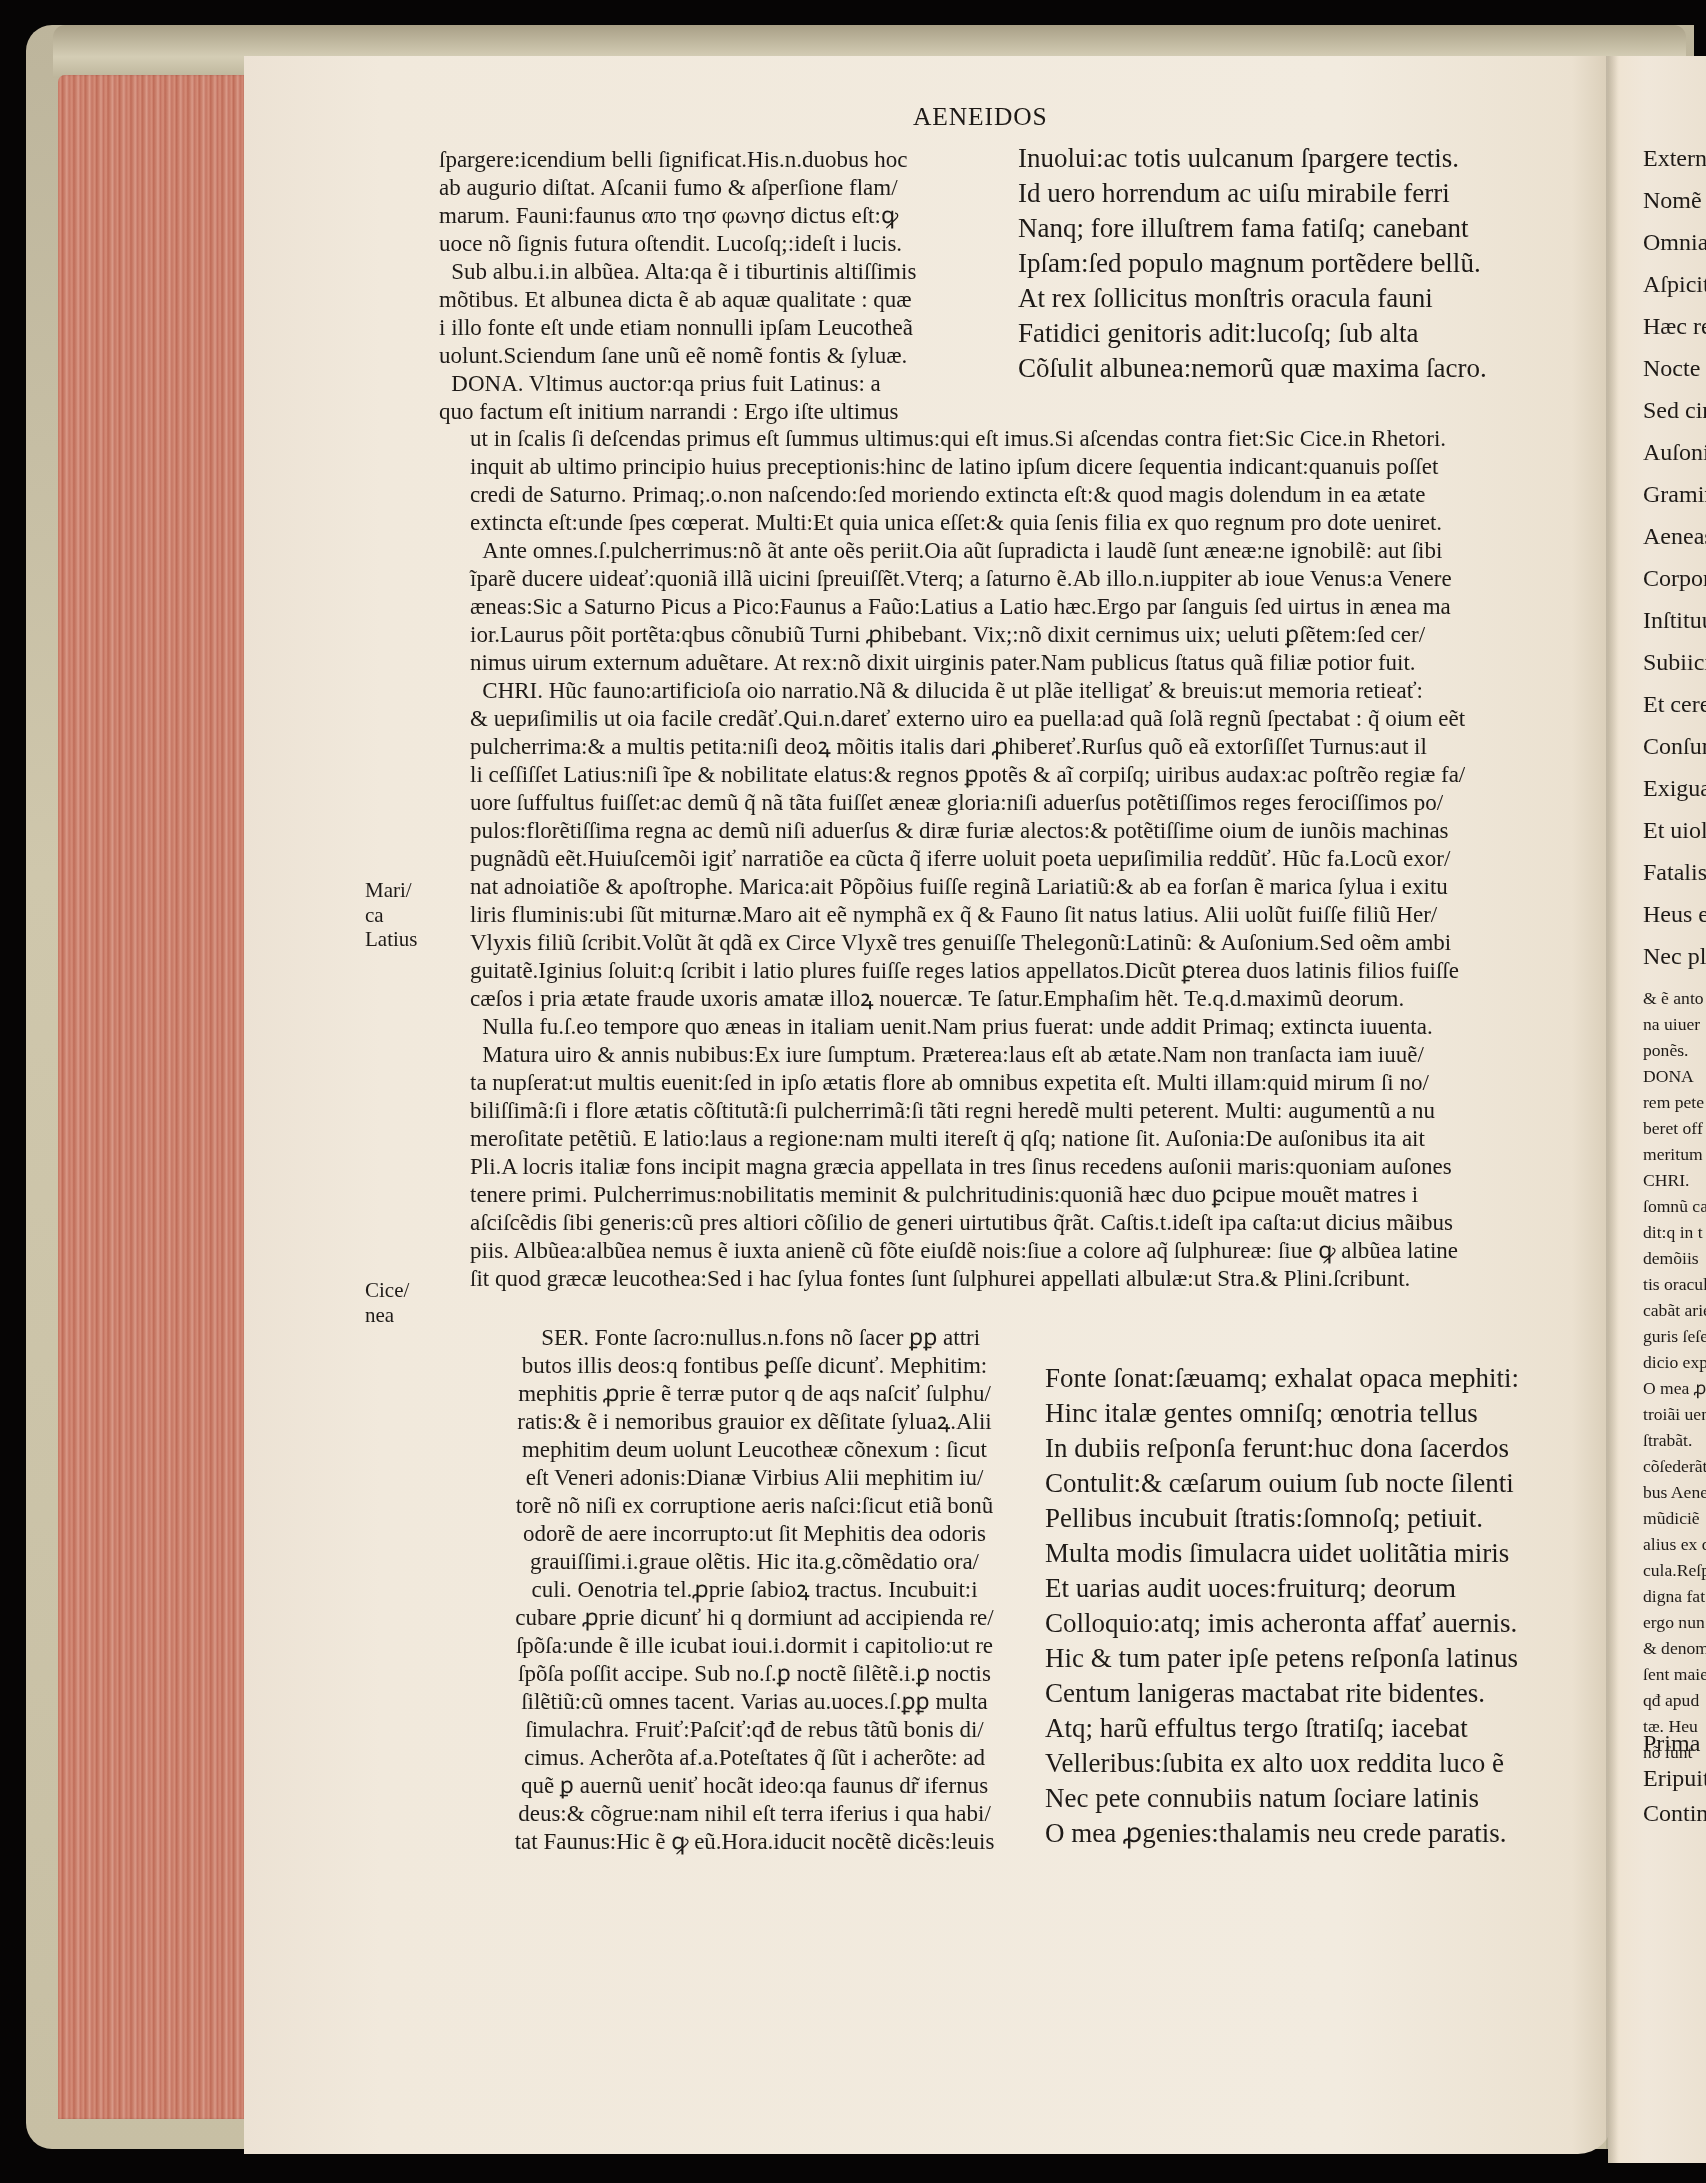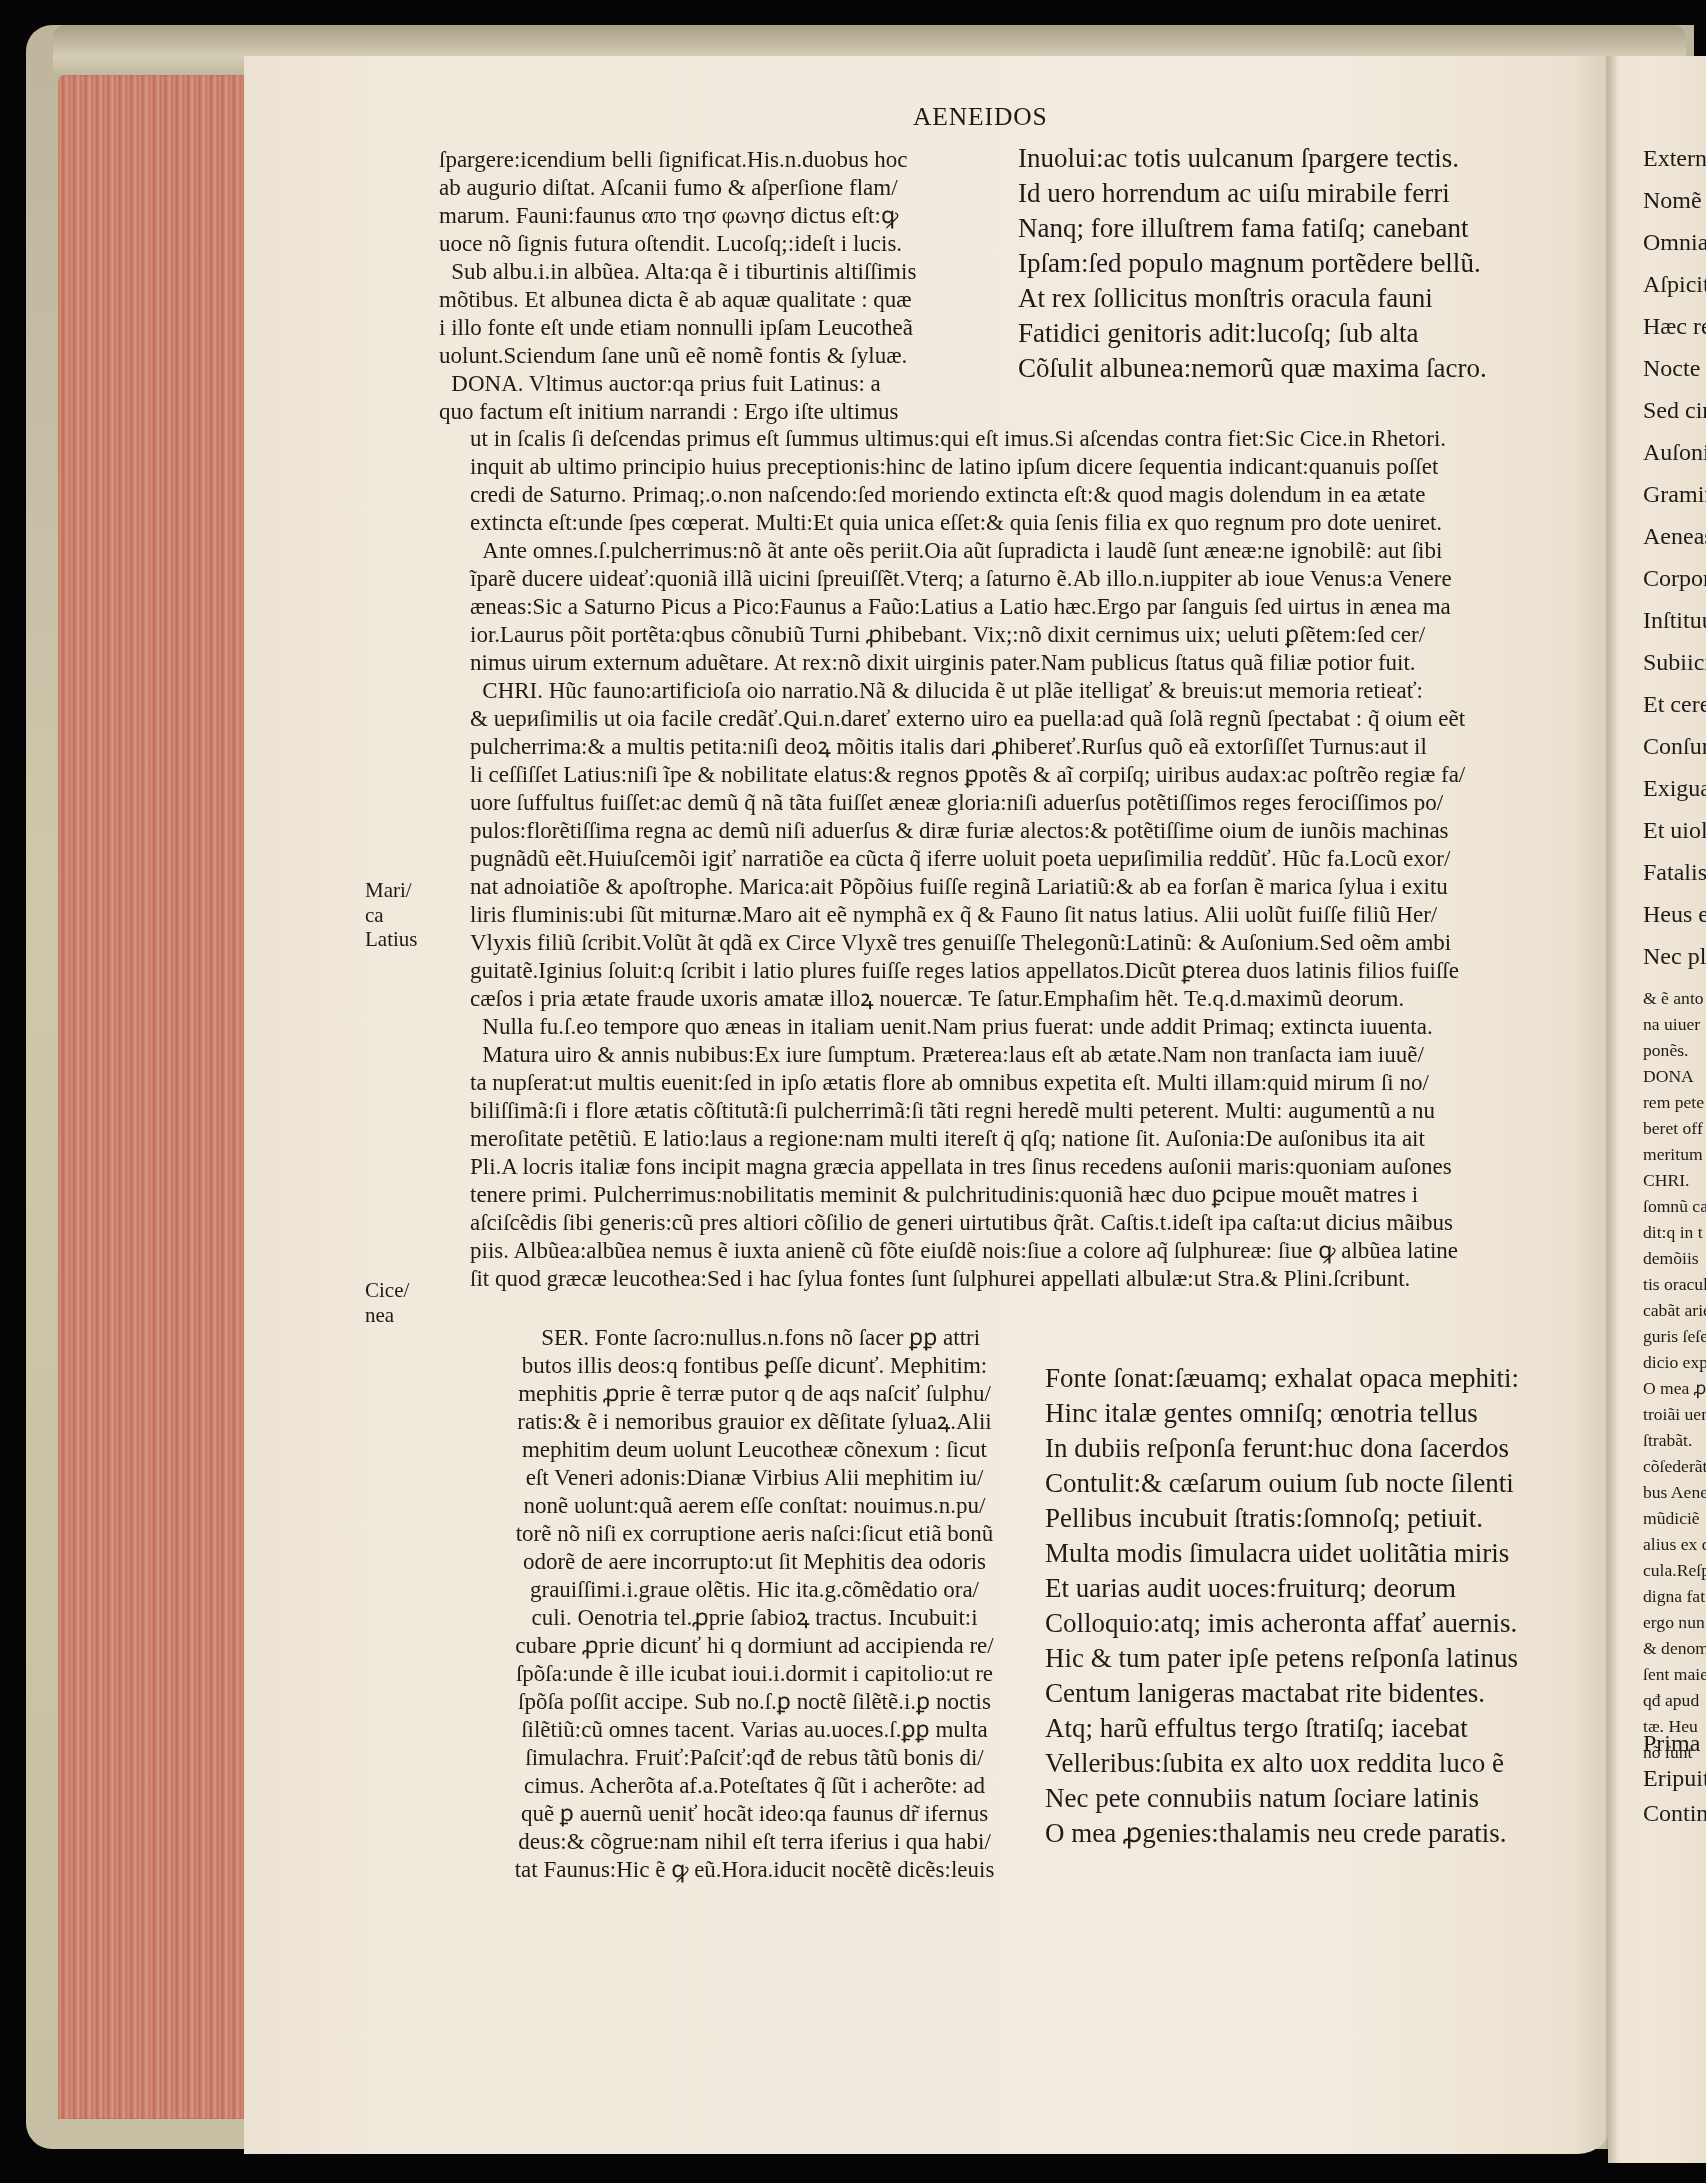--- a/index.html
+++ b/index.html
@@ -129,21 +129,20 @@
   <span class="line">nea</span>
 </div>
 
 <div class="block commentary" style="left:456px; top:1324px; width:597px;text-align:center;">
   <span class="line" style="padding-left:12.3px">SER. Fonte ſacro:nullus.n.fons nõ ſacer ꝑꝑ attri</span>
   <span class="line">butos illis deos:q fontibus ꝑeſſe dicunť. Mephitim:</span>
   <span class="line">mephitis ꝓprie ẽ terræ putor q de aqs naſciť ſulphu/</span>
   <span class="line">ratis:&amp; ẽ i nemoribus grauior ex dẽſitate ſyluaꝝ.Alii</span>
   <span class="line">mephitim deum uolunt Leucotheæ cõnexum : ſicut</span>
   <span class="line">eſt Veneri adonis:Dianæ Virbius Alii mephitim iu/</span>
-  <span class="line">nonẽ uolunt:quã aerem eſſe conſtat: nouimus.n.pu/</span>
   <span class="line">torẽ nõ niſi ex corruptione aeris naſci:ſicut etiã bonũ</span>
   <span class="line">odorẽ de aere incorrupto:ut ſit Mephitis dea odoris</span>
   <span class="line">grauiſſimi.i.graue olẽtis. Hic ita.g.cõmẽdatio ora/</span>
   <span class="line">culi. Oenotria tel.ꝓprie ſabioꝝ tractus. Incubuit:i</span>
   <span class="line">cubare ꝓprie dicunť hi q dormiunt ad accipienda re/</span>
   <span class="line">ſpõſa:unde ẽ ille icubat ioui.i.dormit i capitolio:ut re</span>
   <span class="line">ſpõſa poſſit accipe. Sub no.ſ.ꝑ noctẽ ſilẽtẽ.i.ꝑ noctis</span>
   <span class="line">ſilẽtiũ:cũ omnes tacent. Varias au.uoces.ſ.ꝑꝑ multa</span>
   <span class="line">ſimulachra. Fruiť:Paſciť:qđ de rebus tãtũ bonis di/</span>
   <span class="line">cimus. Acherõta af.a.Poteſtates q̃ ſũt i acherõte: ad</span>

